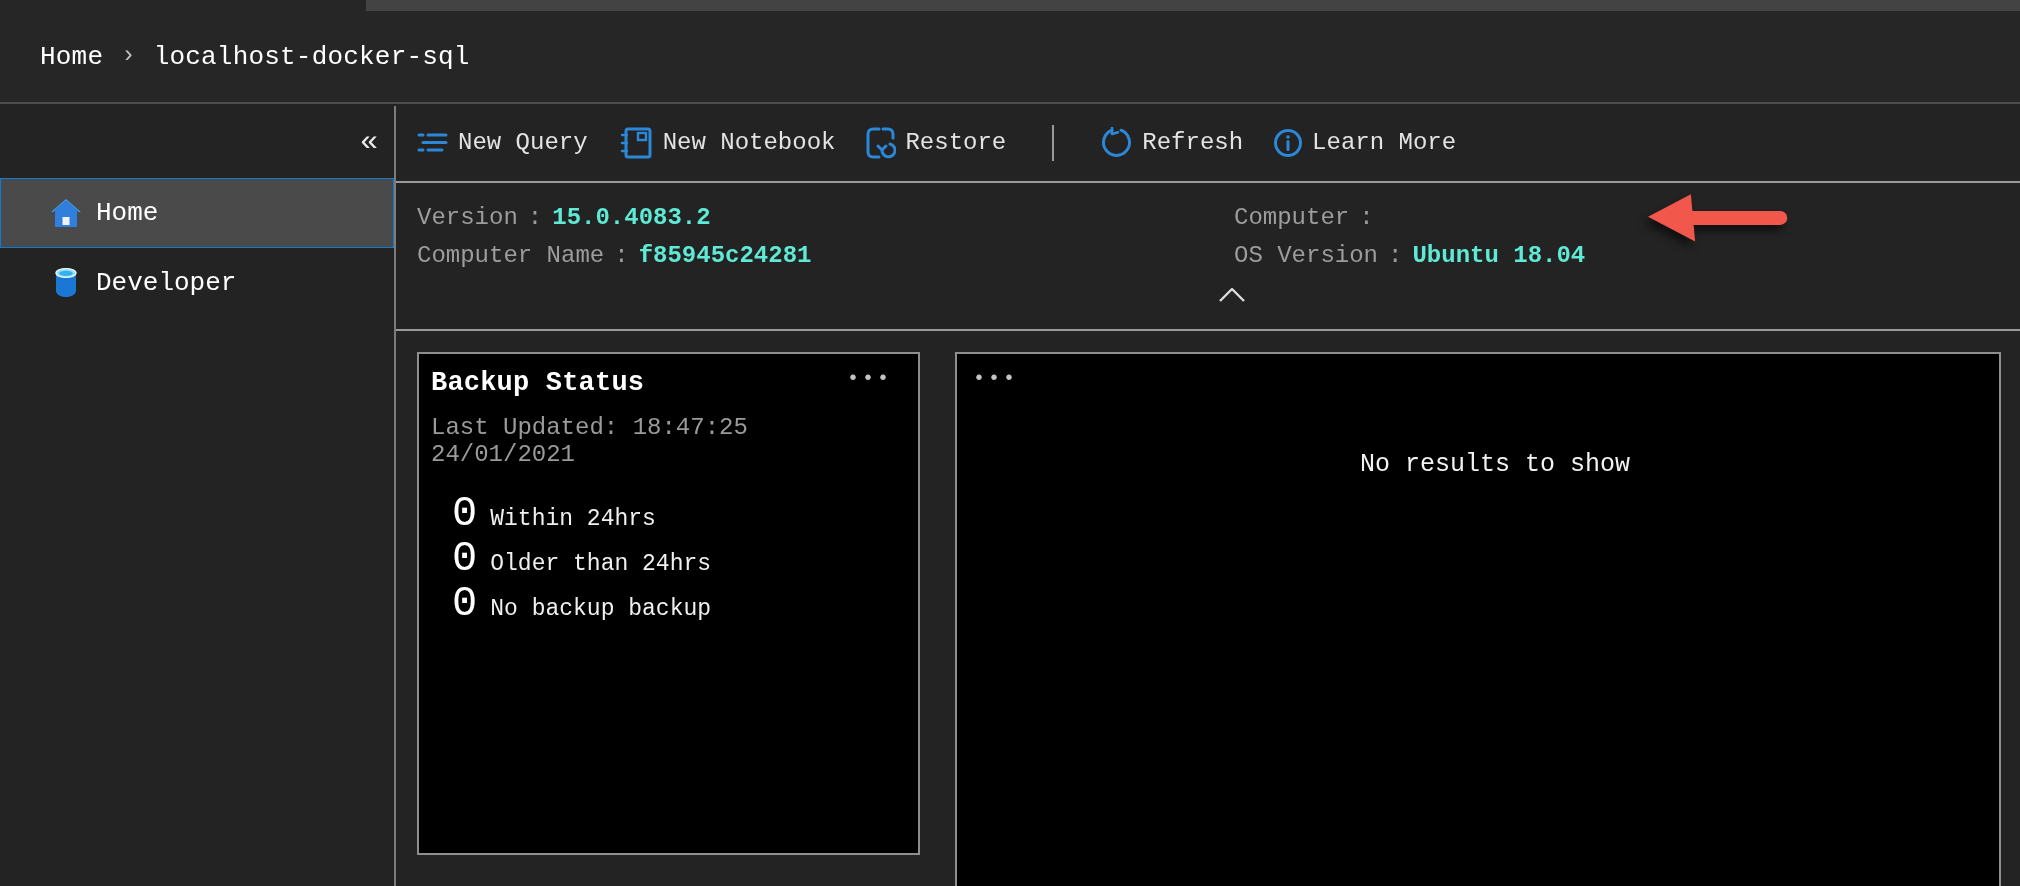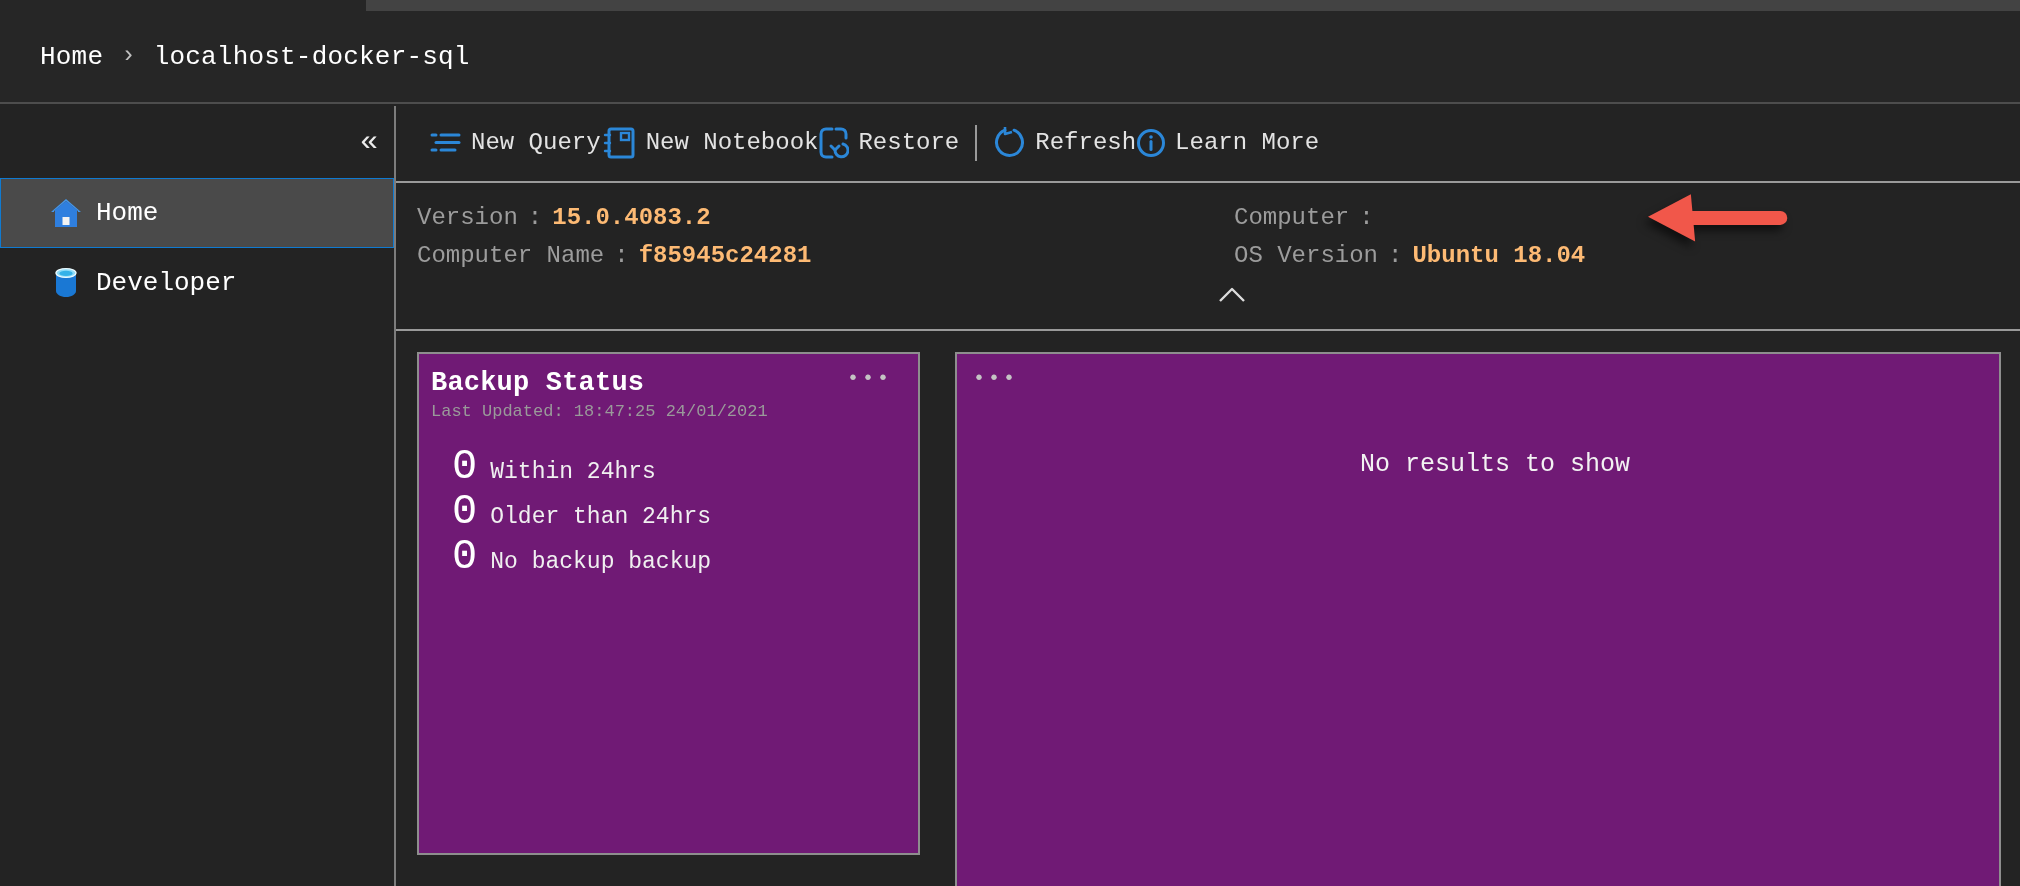--- a/index.html
+++ b/index.html
@@ -21,46 +21,46 @@
   .sidebar { position:absolute; left:0; top:106px; width:394px; height:780px; background:#232323; }
   .sidebar-divider { position:absolute; left:394px; top:106px; width:2px; height:780px; background:#7c7c7c; }
   .sidebar-header { height:72px; display:flex; align-items:center; justify-content:flex-end; padding-right:16px; }
   .collapse-glyph { font-size:30px; color:#ececec; cursor:pointer; line-height:1; }
   .nav-item { height:70px; display:flex; align-items:center; padding-left:48px; gap:13px;
               font-size:26px; color:#ffffff; border:1px solid transparent; cursor:pointer; }
   .nav-item.active { background:#4a4a4a; border:1px solid #0f7ad1; }
   .nav-icon { width:34px; height:34px; display:flex; align-items:center; justify-content:center; }
   
   .toolbar { position:absolute; left:396px; top:104px; width:1624px; height:79px;
-             border-bottom:2px solid #9a9a9a; display:flex; align-items:center; padding-left:33px; }
+             border-bottom:2px solid #9a9a9a; display:flex; align-items:center; padding-left:20px; gap:30px; }
   .tb-btn { display:flex; align-items:center; gap:9px; cursor:pointer; }
   .tb-btn .lbl { font-size:24px; color:#e3e3e3; }
   .tb-sep { width:2px; height:36px; background:#9a9a9a; margin:0 16px; }
   .ic { display:block; }
   
   .props { position:absolute; left:396px; top:185px; width:1624px; height:146px; border-bottom:2px solid #9a9a9a; }
   .prop-col { position:absolute; top:13px; }
   .prop-col.left { left:21px; }
   .prop-col.right { left:838px; }
   .prop-row { height:38px; display:flex; align-items:center; font-size:24px; }
   .prop-label { color:#9c9c9c; }
   .prop-colon { color:#9c9c9c; margin:0 10px; }
-  .prop-value { color:#fdba74; font-weight:700; }
+  .prop-value { color:#5eead4; font-weight:700; }
   .collapse-up { position:absolute; left:822px; top:101px; width:28px; height:18px; cursor:pointer; }
   
   .anno-arrow { position:absolute; left:1252px; top:8px; width:150px; height:52px;
                 filter:drop-shadow(-4px 6px 4px rgba(0,0,0,.55)); pointer-events:none; }
   
-  .card { position:absolute; background:#701a75; border:2px solid #8e8e8e; }
+  .card { position:absolute; background:#000000; border:2px solid #8e8e8e; }
   .card-backup { left:417px; top:352px; width:503px; height:503px; padding:14px 24px 0 12px; }
   .card-dbsize { left:955px; top:352px; width:1046px; height:580px; padding:14px 24px 0 14px; }
   .card-head { display:flex; justify-content:space-between; align-items:flex-start; }
   .card-title { font-size:27px; font-weight:700; color:#ffffff; letter-spacing:.2px; }
   .card-menu { color:#c4c4c4; font-size:20px; letter-spacing:3px; line-height:14px; cursor:pointer; padding:4px 2px; }
-  .last-updated { margin-top:4px; font-size:17px; color:#9a9a9a; }
+  .last-updated { margin-top:16px; font-size:24px; color:#9a9a9a; }
   .count-rows { margin-top:24px; margin-left:21px; }
   .count-row { height:45px; display:flex; align-items:baseline; gap:13px; }
   .count-num { font-size:42px; font-weight:400; color:#ffffff; line-height:45px; }
   .count-label { font-size:23px; color:#f0f0f0; }
   .empty-msg { position:absolute; left:0; top:96px; width:100%; text-align:center;
                font-size:25px; color:#f2f2f2;padding-left:34px; }
 </style>
 </head>
 <body>
 

